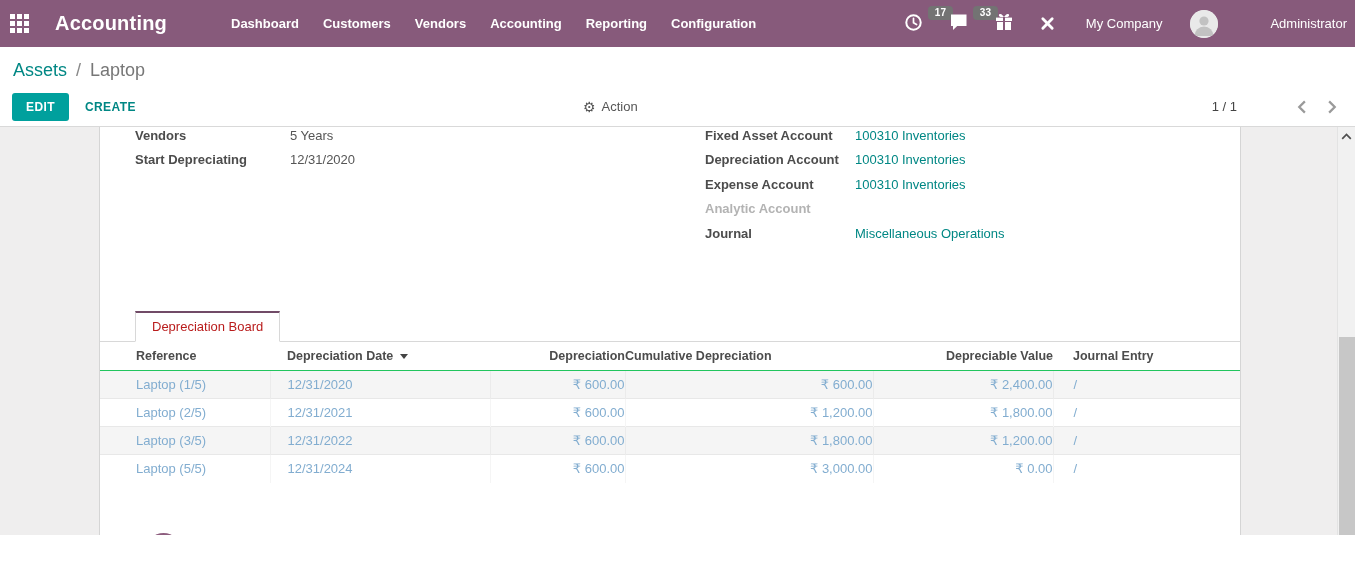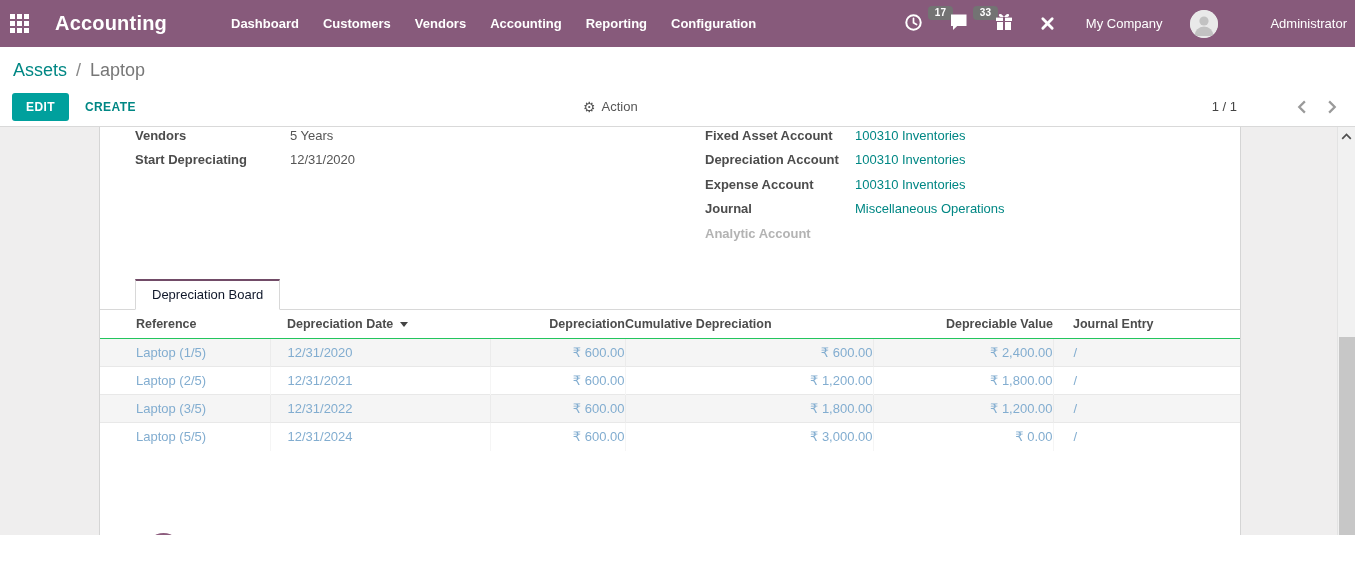--- a/index.html
+++ b/index.html
@@ -48,21 +48,21 @@
   .field-group.right { padding-left:35px; }
   .field-row { display:flex; height:24.5px; align-items:center; }
   .field-label { width:155px; font-weight:700; color:#4c4c4c; font-size:13px; flex-shrink:0; }
   .field-group.right .field-label { width:150px; }
   .field-value { font-size:13px; color:#555; }
   .field-value.link { color:#008784; cursor:pointer; }
   .field-label.muted { color:#b3b3b3; }
 
   
   .notebook-tabs { display:flex; margin-top:33px; padding-left:35px; border-bottom:1px solid #d8d8d8; }
-  .tab { background:#fff; border-top:2px solid #714B67; border-left:1px solid #d8d8d8; border-right:1px solid #d8d8d8; border-bottom:1px solid #fff; margin-bottom:-1px; padding:6px 16px 7px; font-size:13px; color:#0f172a; cursor:pointer; }
+  .tab { background:#fff; border-top:2px solid #714B67; border-left:1px solid #d8d8d8; border-right:1px solid #d8d8d8; border-bottom:1px solid #fff; margin-bottom:-1px; padding:6px 16px 7px; font-size:13px; color:#b91c1c; cursor:pointer;margin-top:32px; }
 
   
   table.dep-table { width:100%; border-collapse:collapse; table-layout:fixed; }
   .dep-table th { font-weight:700; color:#4c4c4c; font-size:12.5px; height:29px; text-align:left; border-bottom:1px solid #22c55e; padding:0; white-space:nowrap; cursor:pointer; }
   .dep-table td { height:28px; font-size:13px; color:#82add0; padding:0; white-space:nowrap; }
   .dep-table tbody tr { border-top:1px solid #e8e8e8; cursor:pointer; }
   .dep-table tbody tr:nth-child(odd) { background:#f5f5f5; }
   .dep-table td + td { border-left:1px solid rgba(0,0,0,0.04); }
   .col-ref { width:170px; padding-left:36px !important; }
   .col-date { width:220px; padding-left:17px !important; }
@@ -204,26 +204,26 @@
           </div>
           <div class="field-row">
             <span class="field-label">Depreciation Account</span>
             <span class="field-value link">100310 Inventories</span>
           </div>
           <div class="field-row">
             <span class="field-label">Expense Account</span>
             <span class="field-value link">100310 Inventories</span>
           </div>
           <div class="field-row">
+            <span class="field-label muted">Analytic Account</span>
+            <span class="field-value"></span>
+          </div>
+          <div class="field-row">
             <span class="field-label">Journal</span>
             <span class="field-value link">Miscellaneous Operations</span>
-          </div>
-          <div class="field-row">
-            <span class="field-label muted">Analytic Account</span>
-            <span class="field-value"></span>
           </div>
         </div>
       </div>
 
       <div class="notebook-tabs">
         <div class="tab">Depreciation Board</div>
       </div>
 
       <table class="dep-table">
         <thead>

